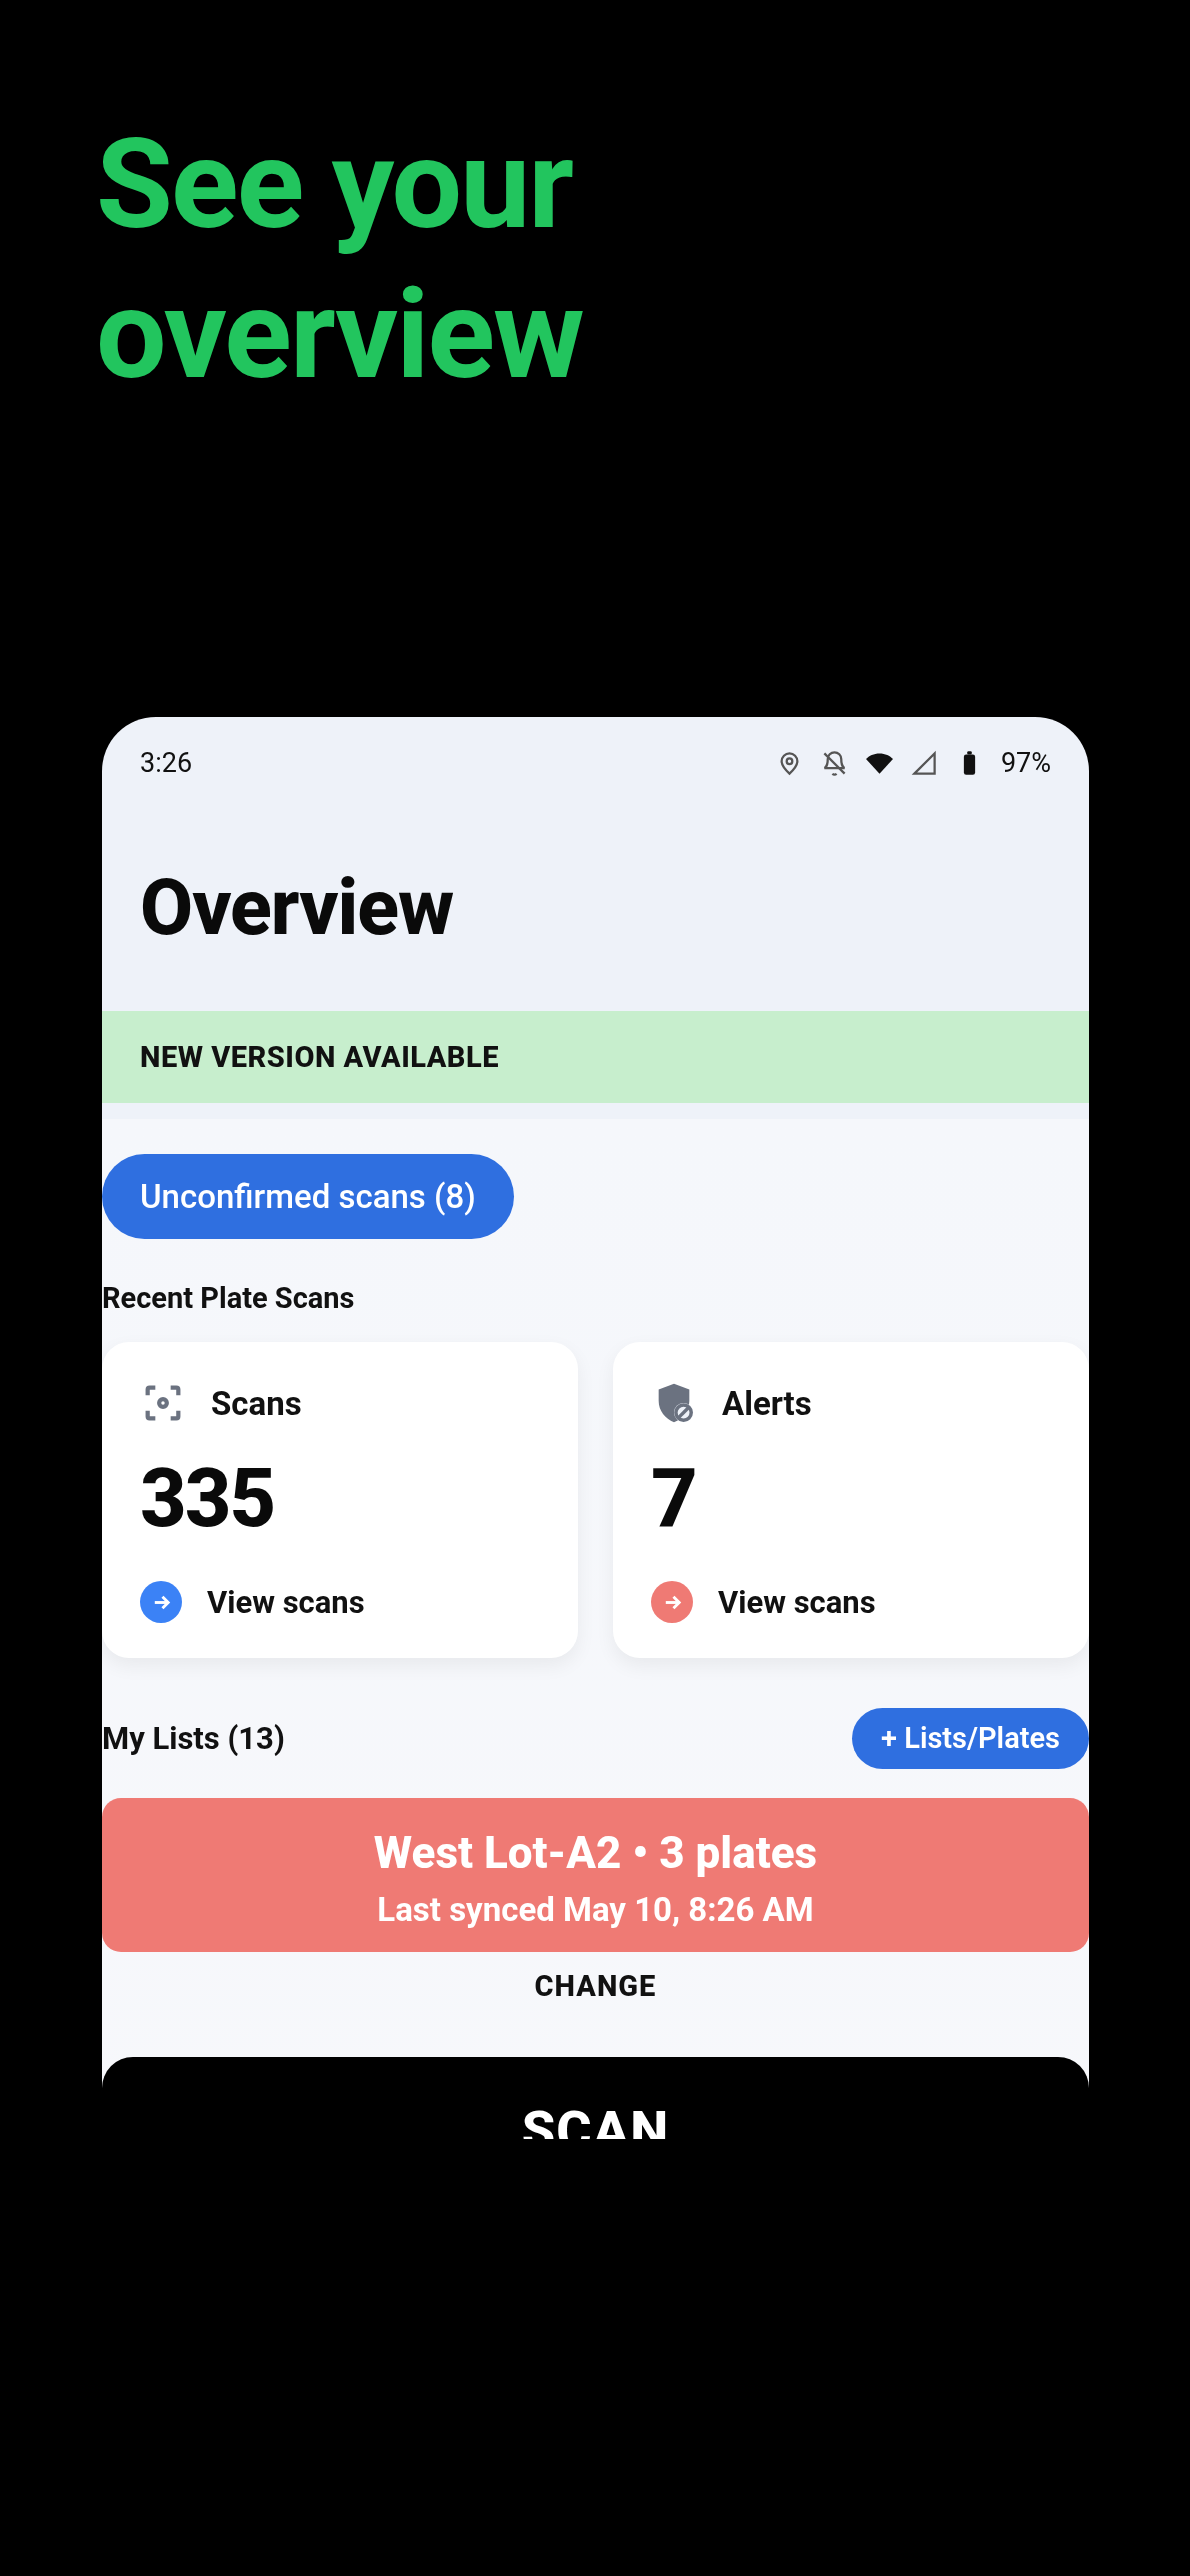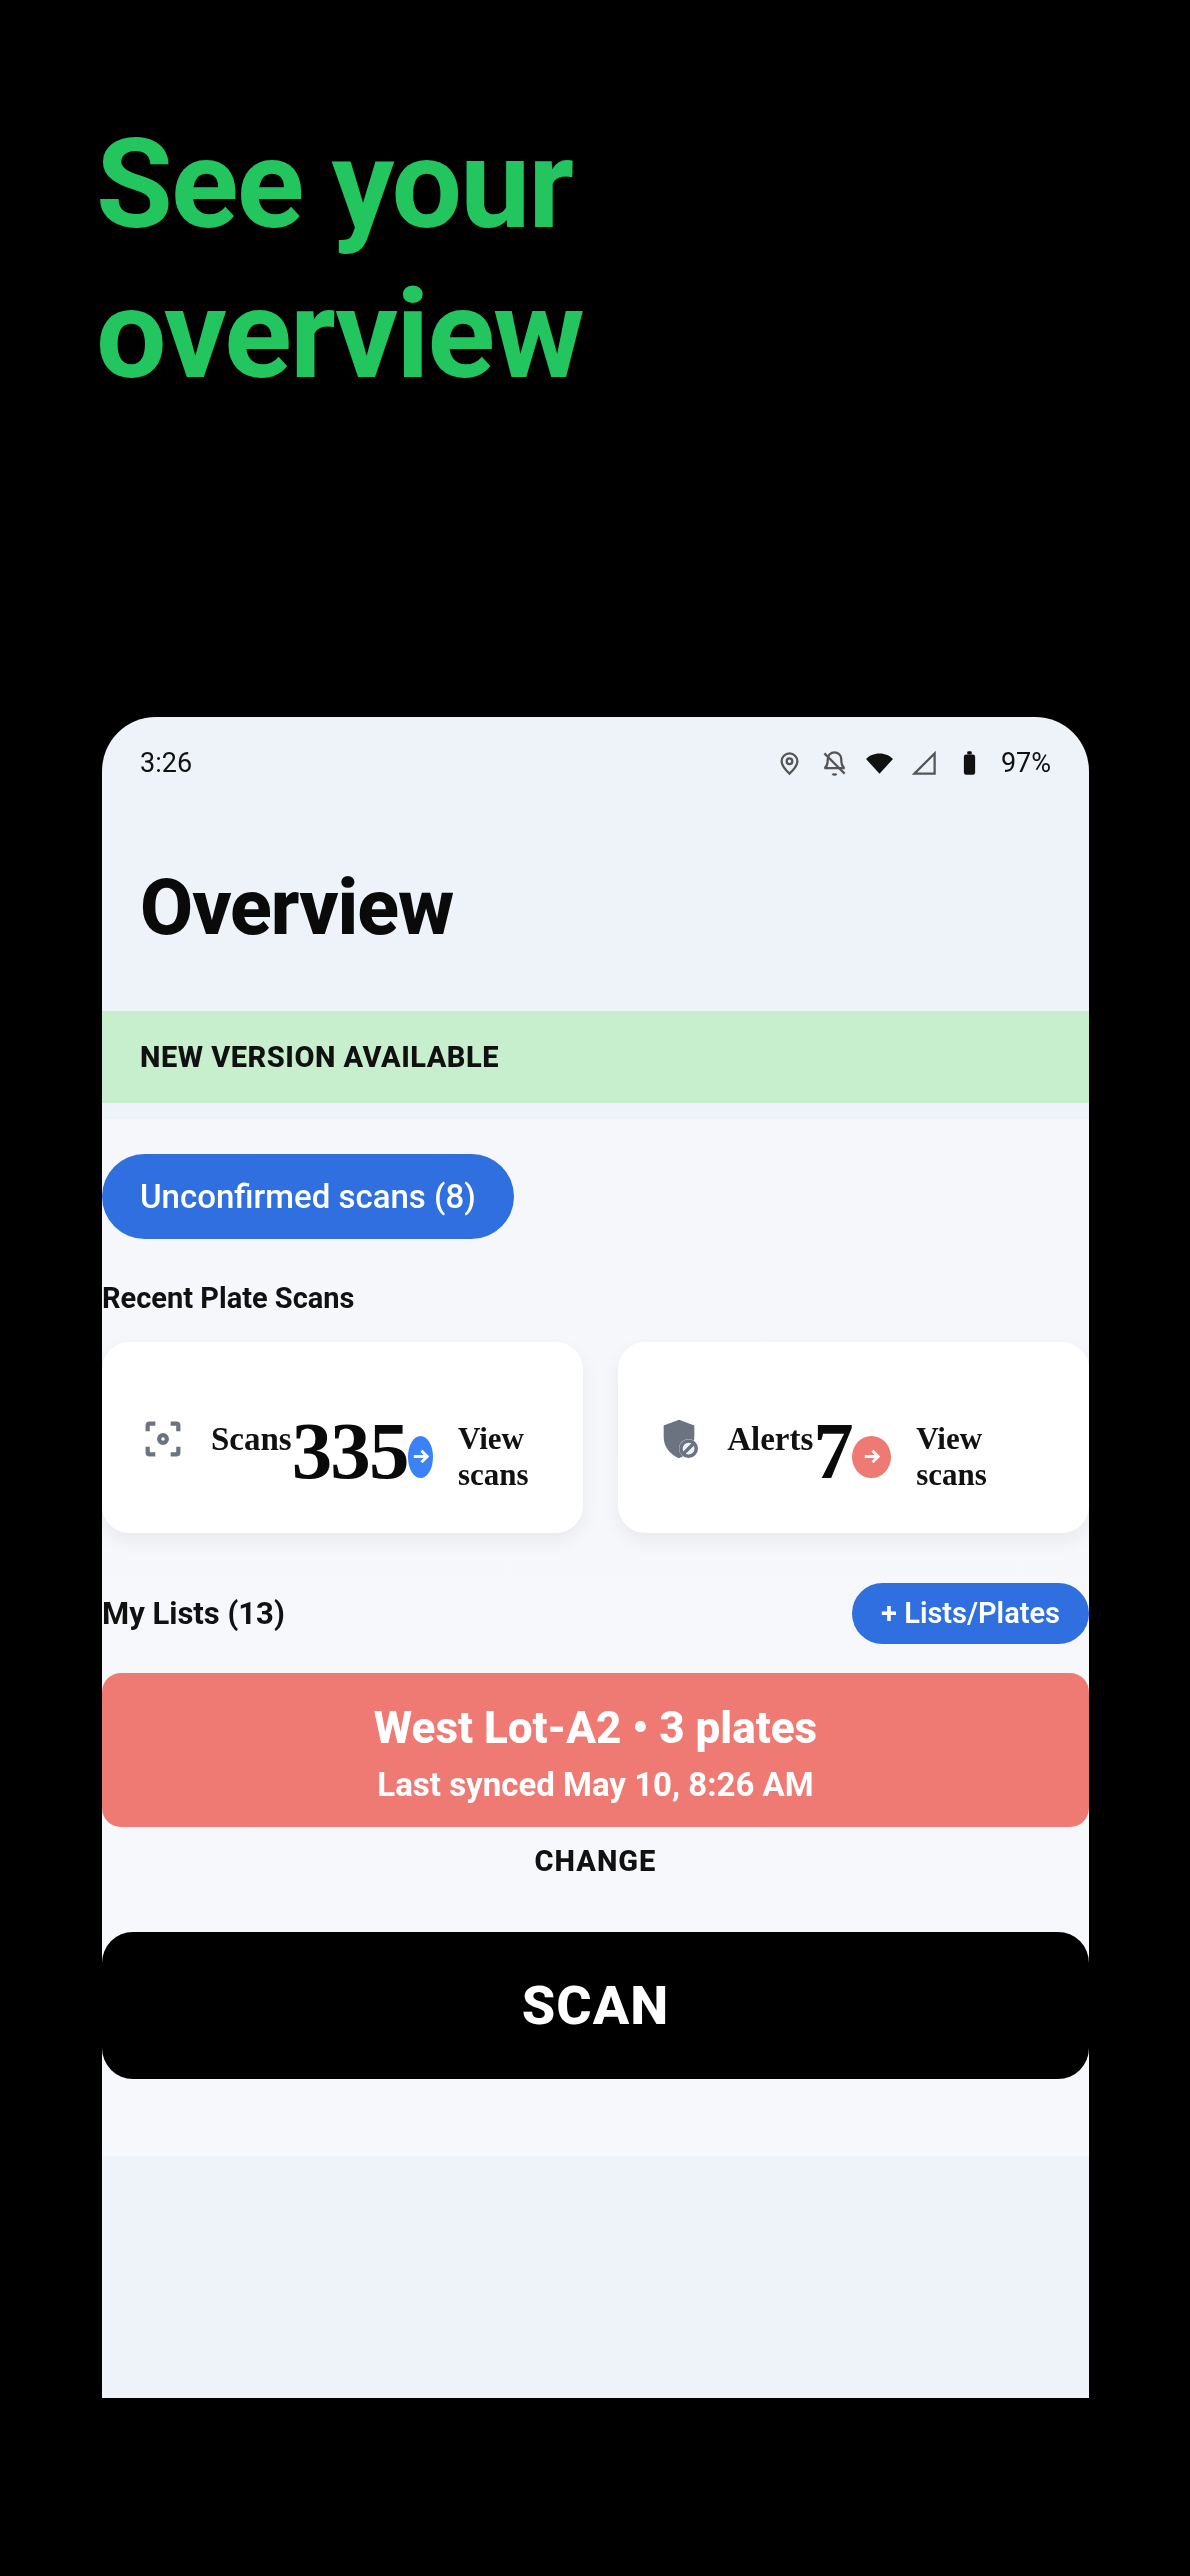--- a/index.html
+++ b/index.html
@@ -20,21 +20,21 @@
     font-size: 125px;
     line-height: 1.2;
     font-weight: 700;
     letter-spacing: -1.9px;
   }
   .phone {
     position: absolute;
     top: 717px;
     left: 102px;
     width: 987px;
-    height: 1681px;
+    height: 1422px;
     background: #eef2f9;
     border-radius: 54px 54px 0 0;
     overflow: hidden;
   }
   .statusbar {
     display: flex;
     align-items: center;
     justify-content: space-between;
     padding: 23px 38px 0 38px;
     height: 69px;
@@ -86,22 +86,21 @@
     gap: 35px;
     margin-top: 27px;
   }
   .card {
     flex: 1;
     background: #fff;
     border-radius: 27px;
     box-shadow: 0 7.7px 19px rgba(0,0,0,0.06);
     padding: 38px 38px 35px 38px;
     display: flex;
-    flex-direction: row;
-    font-family: Liberation Serif, serif;
+    flex-direction: column;
   }
   .card-head {
     display: flex;
     align-items: center;
     gap: 25px;
   }
   .card-head .ci { width: 46px; height: 46px; color: #6b7280; display:inline-flex; }
   .card-head .ci svg { width: 100%; height: 100%; }
   .card-head .ct { font-size: 33px; font-weight: 700; color: #111; }
   .card-value {

